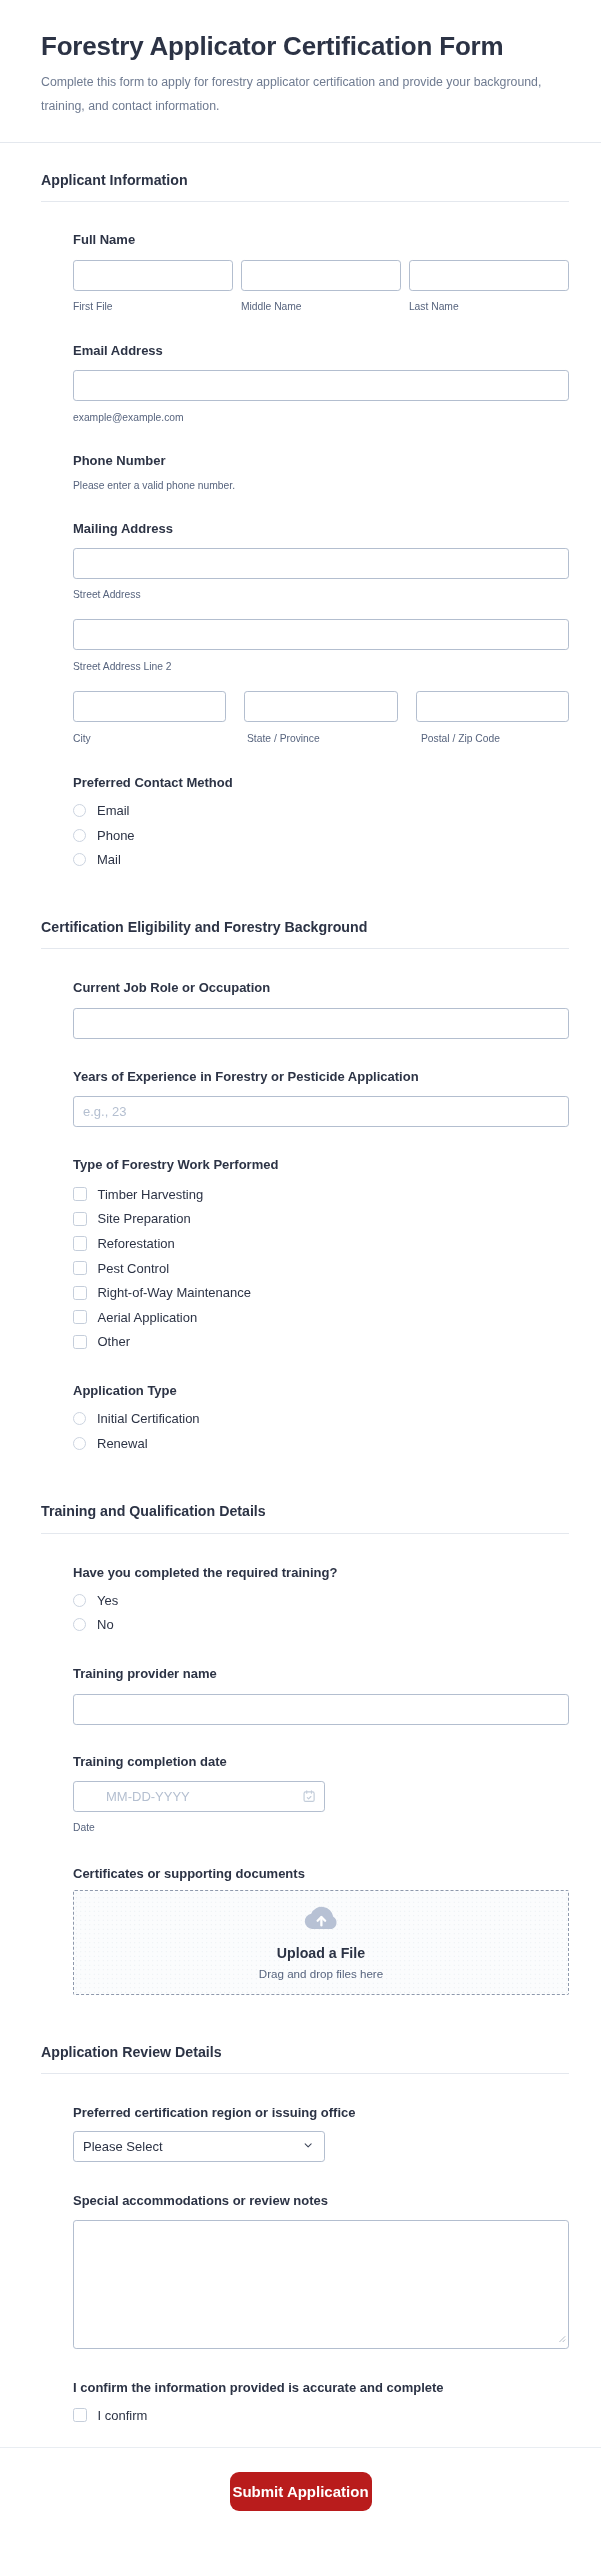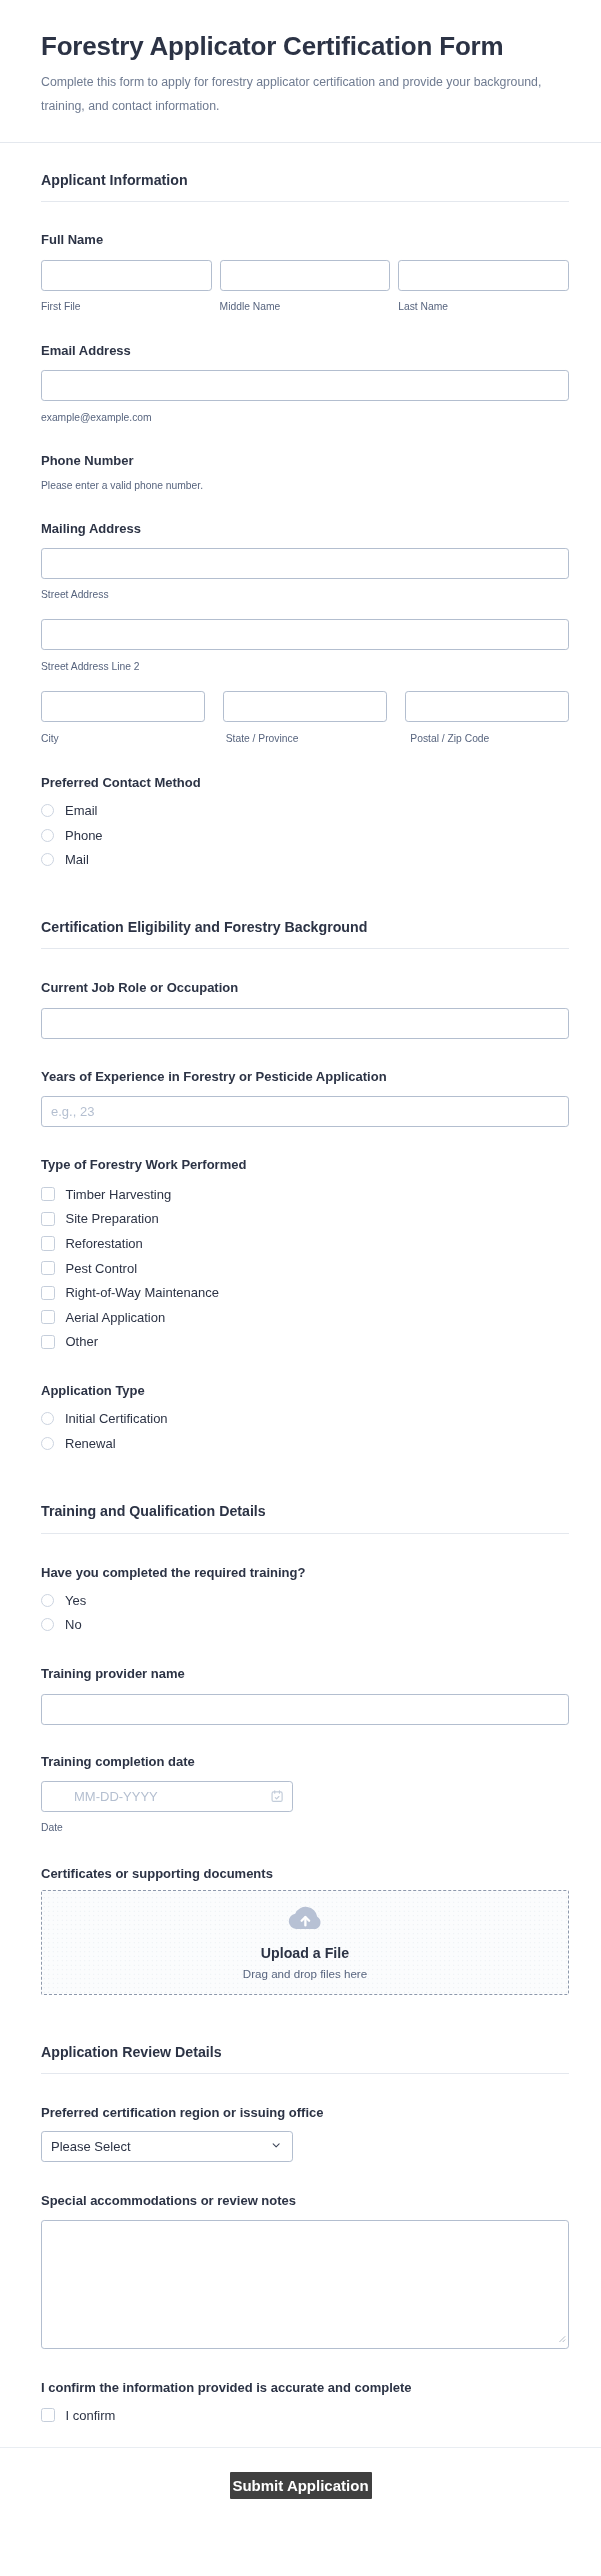--- a/index.html
+++ b/index.html
@@ -22,21 +22,21 @@
   }
   .content { padding: 0 32px 0 41px; }
 
   .section-head {
     font-size: 14.2px; line-height: 17px; font-weight: 700; color: #2c3345;
     padding-bottom: 12.3px; border-bottom: 0.6px solid #e4e8ee;
   }
   .mt44 { margin-top: 28.4px; } .mt72 { margin-top: 47px; }
   .mt74 { margin-top: 48px; } .mt76 { margin-top: 49px; }
 
-  .q { margin-top: 29px; }
+  .q { margin-top: 29px; margin-left: 32px; }
   .q.mt43 { margin-top: 28px; } .q.mt44 { margin-top: 28.4px; }
   .q.mt46 { margin-top: 30px; } .q.mt47 { margin-top: 30px; }
 
   .q-label {
     font-size: 13px; line-height: 17px; font-weight: 700; color: #2c3345;
   }
   .sub {
     font-size: 10.3px; line-height: 12.3px; color: #57647e;
   }
 
@@ -104,21 +104,21 @@
     width: 100%; height: 129px; border: 0.6px solid #b3becf; border-radius: 3.2px;
     resize: none; font-family: inherit; font-size: 13px; color: #2c3345;
     padding: 7.8px 9px; outline: none; display: block; background: #fff;
   }
   .resize-icon { position: absolute; right: 3.2px; bottom: 4.5px; pointer-events: none; }
 
   .bottom-divider { border: none; border-top: 0.6px solid #e9edf2; margin-top: 19px; width: 601px; margin-left: -41px; }
 
   .submit-row { margin-top: 24px; padding-bottom: 31px; display: flex; justify-content: center; width: 601px; margin-left: -41px; }
   .submit-btn {
-    width: 142px; height: 27px; background: #404040; border: none; border-radius: 1px;
+    width: 142px; height: 39px; background: #b91c1c; border: none; border-radius: 9px;
     color: #fff; font-family: inherit; font-size: 15px; font-weight: 700; cursor: pointer;
   }
 </style>
 </head>
 <body>
 
 <div class="header">
   <h1 class="form-title">Forestry Applicator Certification Form</h1>
   <p class="form-subtitle">Complete this form to apply for forestry applicator certification and provide your background, training, and contact information.</p>
 </div>

